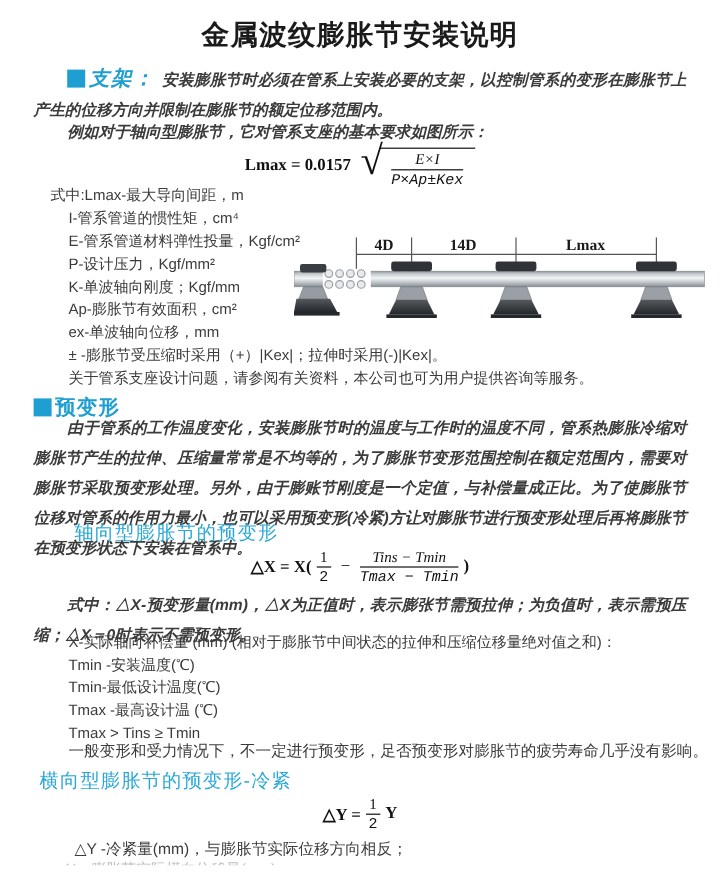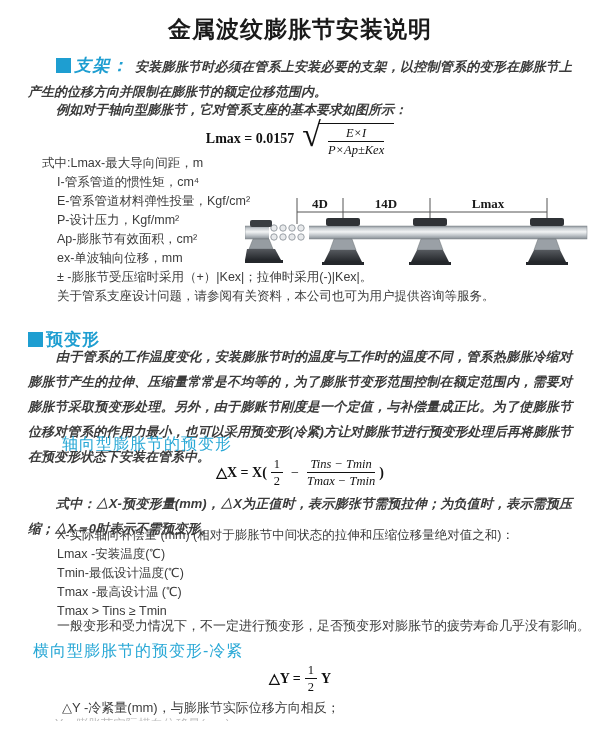--- a/index.html
+++ b/index.html
@@ -30,21 +30,21 @@
   }
   
   .formula{
     left:0;width:600px;display:flex;justify-content:center;align-items:center;
     font-family:"Liberation Serif",serif;color:#111;font-size:14px;
   }
   .f-bold{font-weight:700;}
   .italic{font-style:italic;justify-content:center;}
   .frac{display:inline-flex;flex-direction:column;text-align:center;font-size:12.5px;line-height:1.15;vertical-align:middle;margin:0 4px;}
   .frac .num{border-bottom:1.2px solid #111;padding:0 3px 1px;}
-  .frac .den{padding-top:1px;}
+  .frac .den{padding-top:1px;font-family:Liberation Mono, monospace;}
   .sqrt{display:inline-flex;align-items:flex-start;margin-left:8px;}
   .sqrt-sign{font-size:34px;line-height:30px;font-weight:400;margin-right:-3px;}
   .sqrt-body{border-top:1.6px solid #111;padding:2px 6px 0;margin-top:3px;}
   .fgap{margin:0 4px;}
   
   .defs{font-size:12.5px;color:#3b3b3b;}
   .defs div{height:19px;line-height:19px;white-space:nowrap;}
   .ind1{padding-left:15px;}
   .note-line{font-size:13px;color:#3b3b3b;line-height:19px;white-space:nowrap;}
   .partial{
@@ -75,20 +75,21 @@
         </span>
       </span>
     </span>
   </div>
 
   <div class="abs defs" style="top:154px;left:42px;">
     <div>式中:Lmax-最大导向间距，m</div>
     <div class="ind1">I-管系管道的惯性矩，cm⁴</div>
     <div class="ind1">E-管系管道材料弹性投量，Kgf/cm²</div>
     <div class="ind1">P-设计压力，Kgf/mm²</div>
+    <div class="ind1">K-单波轴向刚度；Kgf/mm</div>
     <div class="ind1">Ap-膨胀节有效面积，cm²</div>
     <div class="ind1">ex-单波轴向位移，mm</div>
     <div class="ind1">± -膨胀节受压缩时采用（+）|Kex|；拉伸时采用(-)|Kex|。</div>
     <div class="ind1">关于管系支座设计问题，请参阅有关资料，本公司也可为用户提供咨询等服务。</div>
   </div>
 
   <div class="abs" style="top:192px;left:245px;width:355px;height:96px;">
     <svg width="355" height="96" viewBox="0 0 355 96">
       <defs>
         <linearGradient id="pipeGrad" x1="0" y1="0" x2="0" y2="1">
@@ -172,21 +173,21 @@
       <span class="num">Tins − Tmin</span>
       <span class="den">Tmax − Tmin</span>
     </span>
     <span class="f-bold">)</span>
   </div>
 
   <p class="abs para indent" style="top:491px;margin:0;">式中：△X-预变形量(mm)，△X为正值时，表示膨张节需预拉伸；为负值时，表示需预压缩；△X＝0时表示不需预变形。</p>
 
   <div class="abs defs" style="top:526px;left:57px;">
     <div>X-实际轴向补偿量 (mm) (相对于膨胀节中间状态的拉伸和压缩位移量绝对值之和)：</div>
-    <div>Lmax -安装温度(℃)</div>
+    <div>Tmin -安装温度(℃)</div>
     <div>Tmin-最低设计温度(℃)</div>
     <div>Tmax -最高设计温 (℃)</div>
     <div>Tmax &gt; Tins ≥ Tmin</div>
   </div>
 
   <div class="abs note-line" style="top:616px;left:57px;">一般变形和受力情况下，不一定进行预变形，足否预变形对膨胀节的疲劳寿命几乎没有影响。</div>
 
   <div class="abs sub-head" style="top:641px;left:33px;">横向型膨胀节的预变形-冷紧</div>
 
   <div class="abs formula" style="top:663px;">

